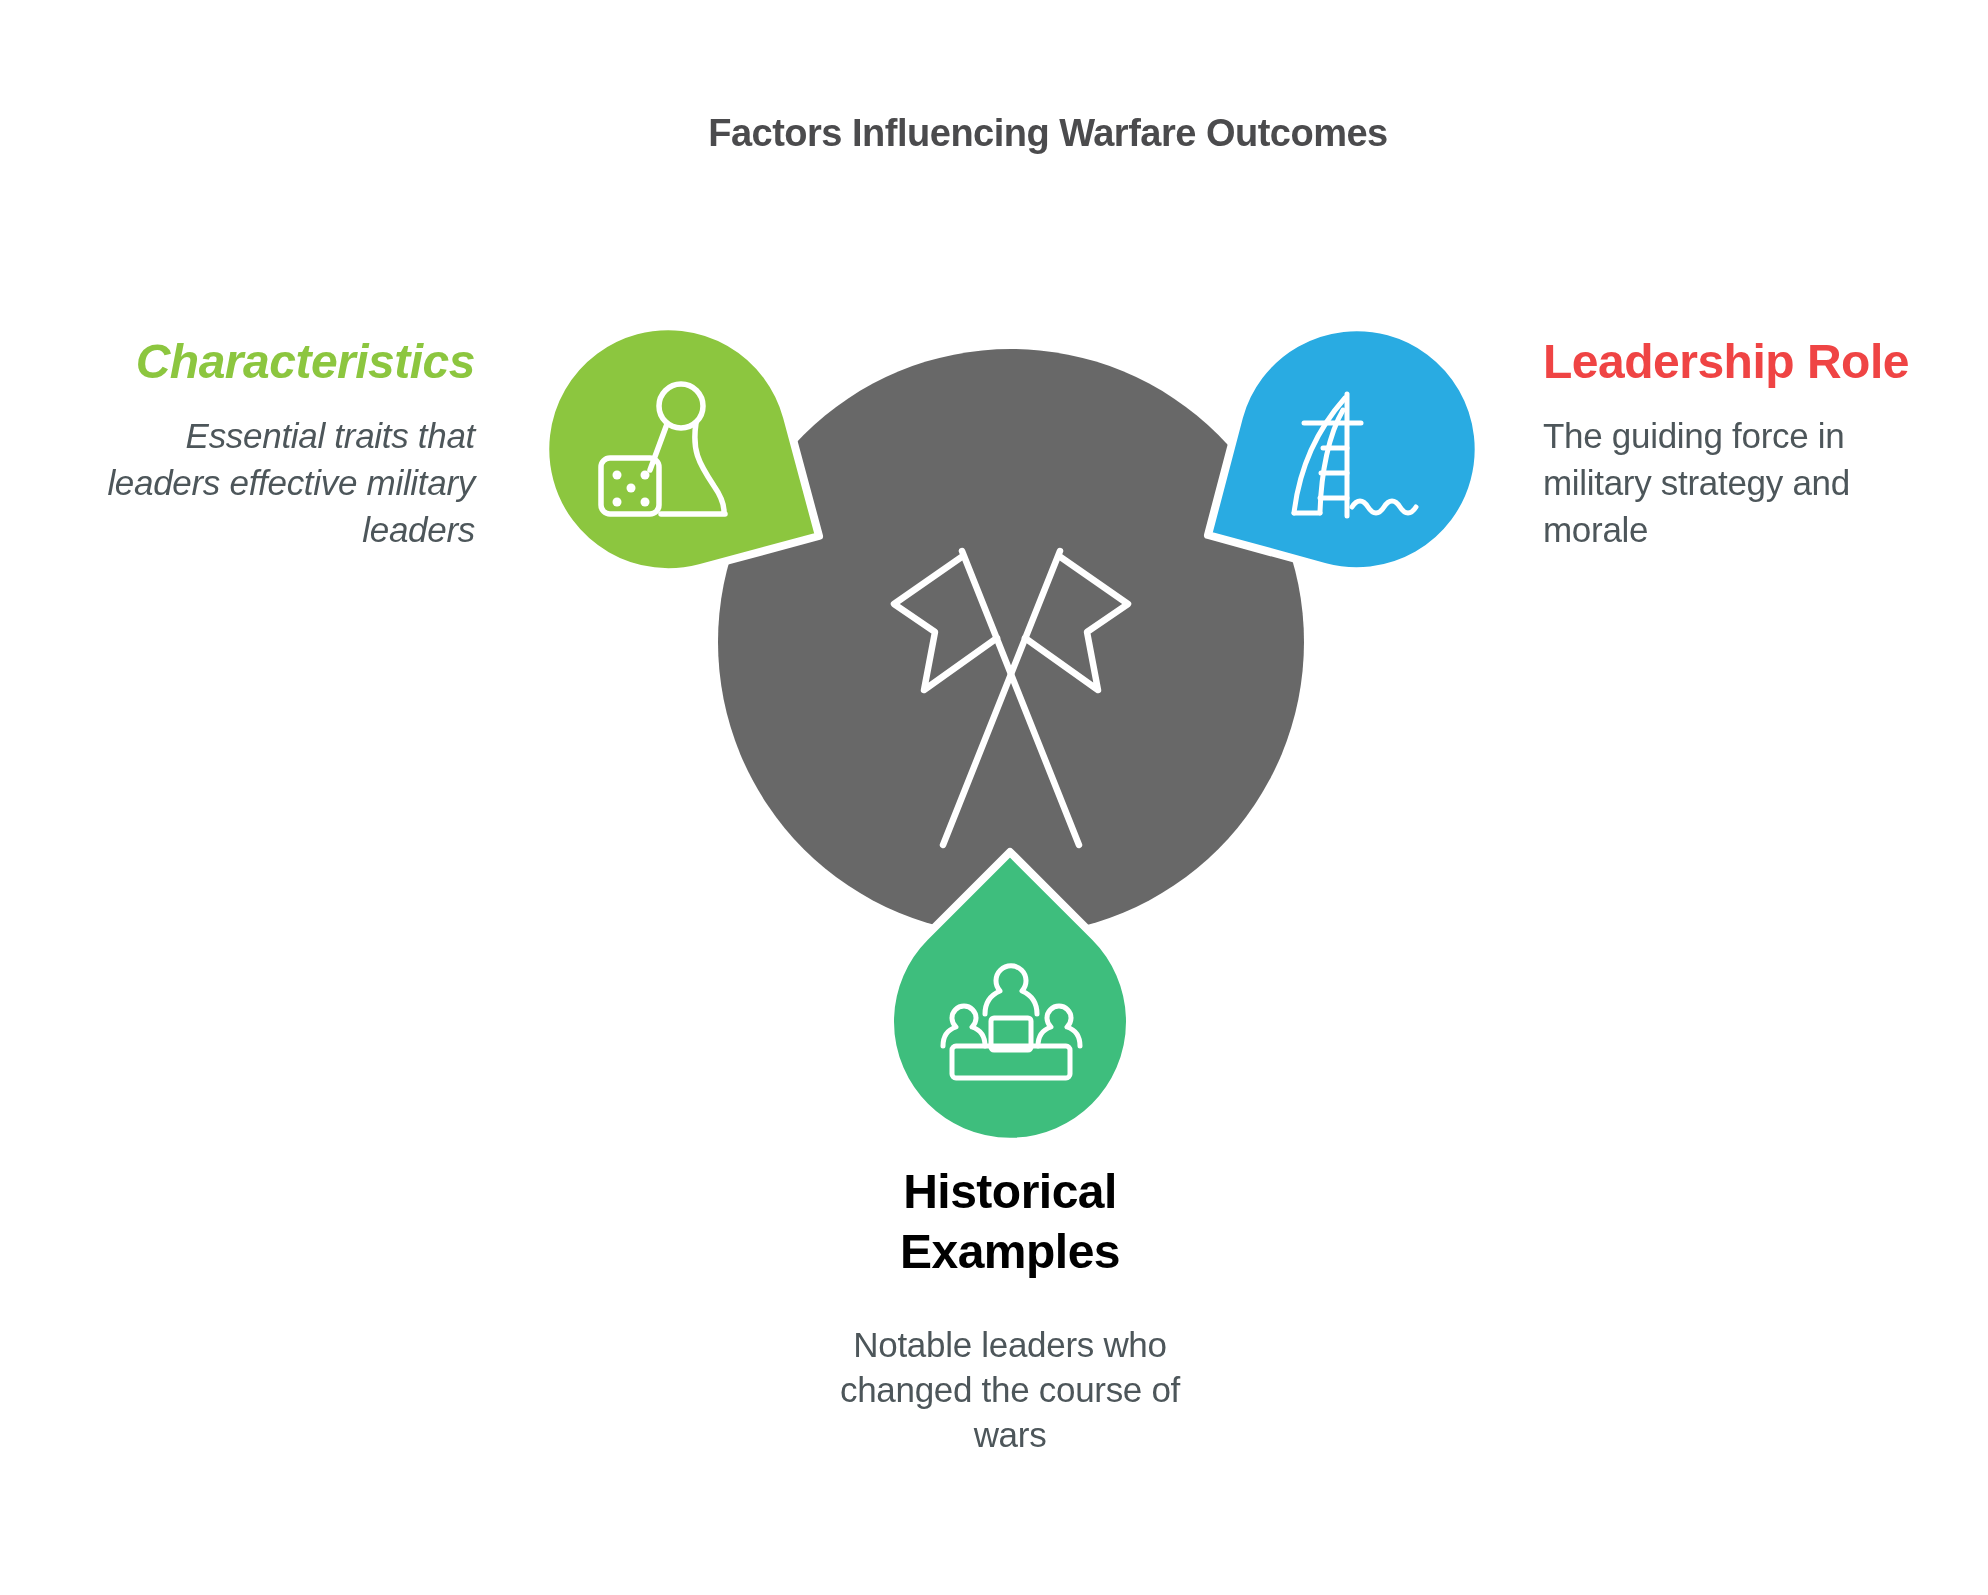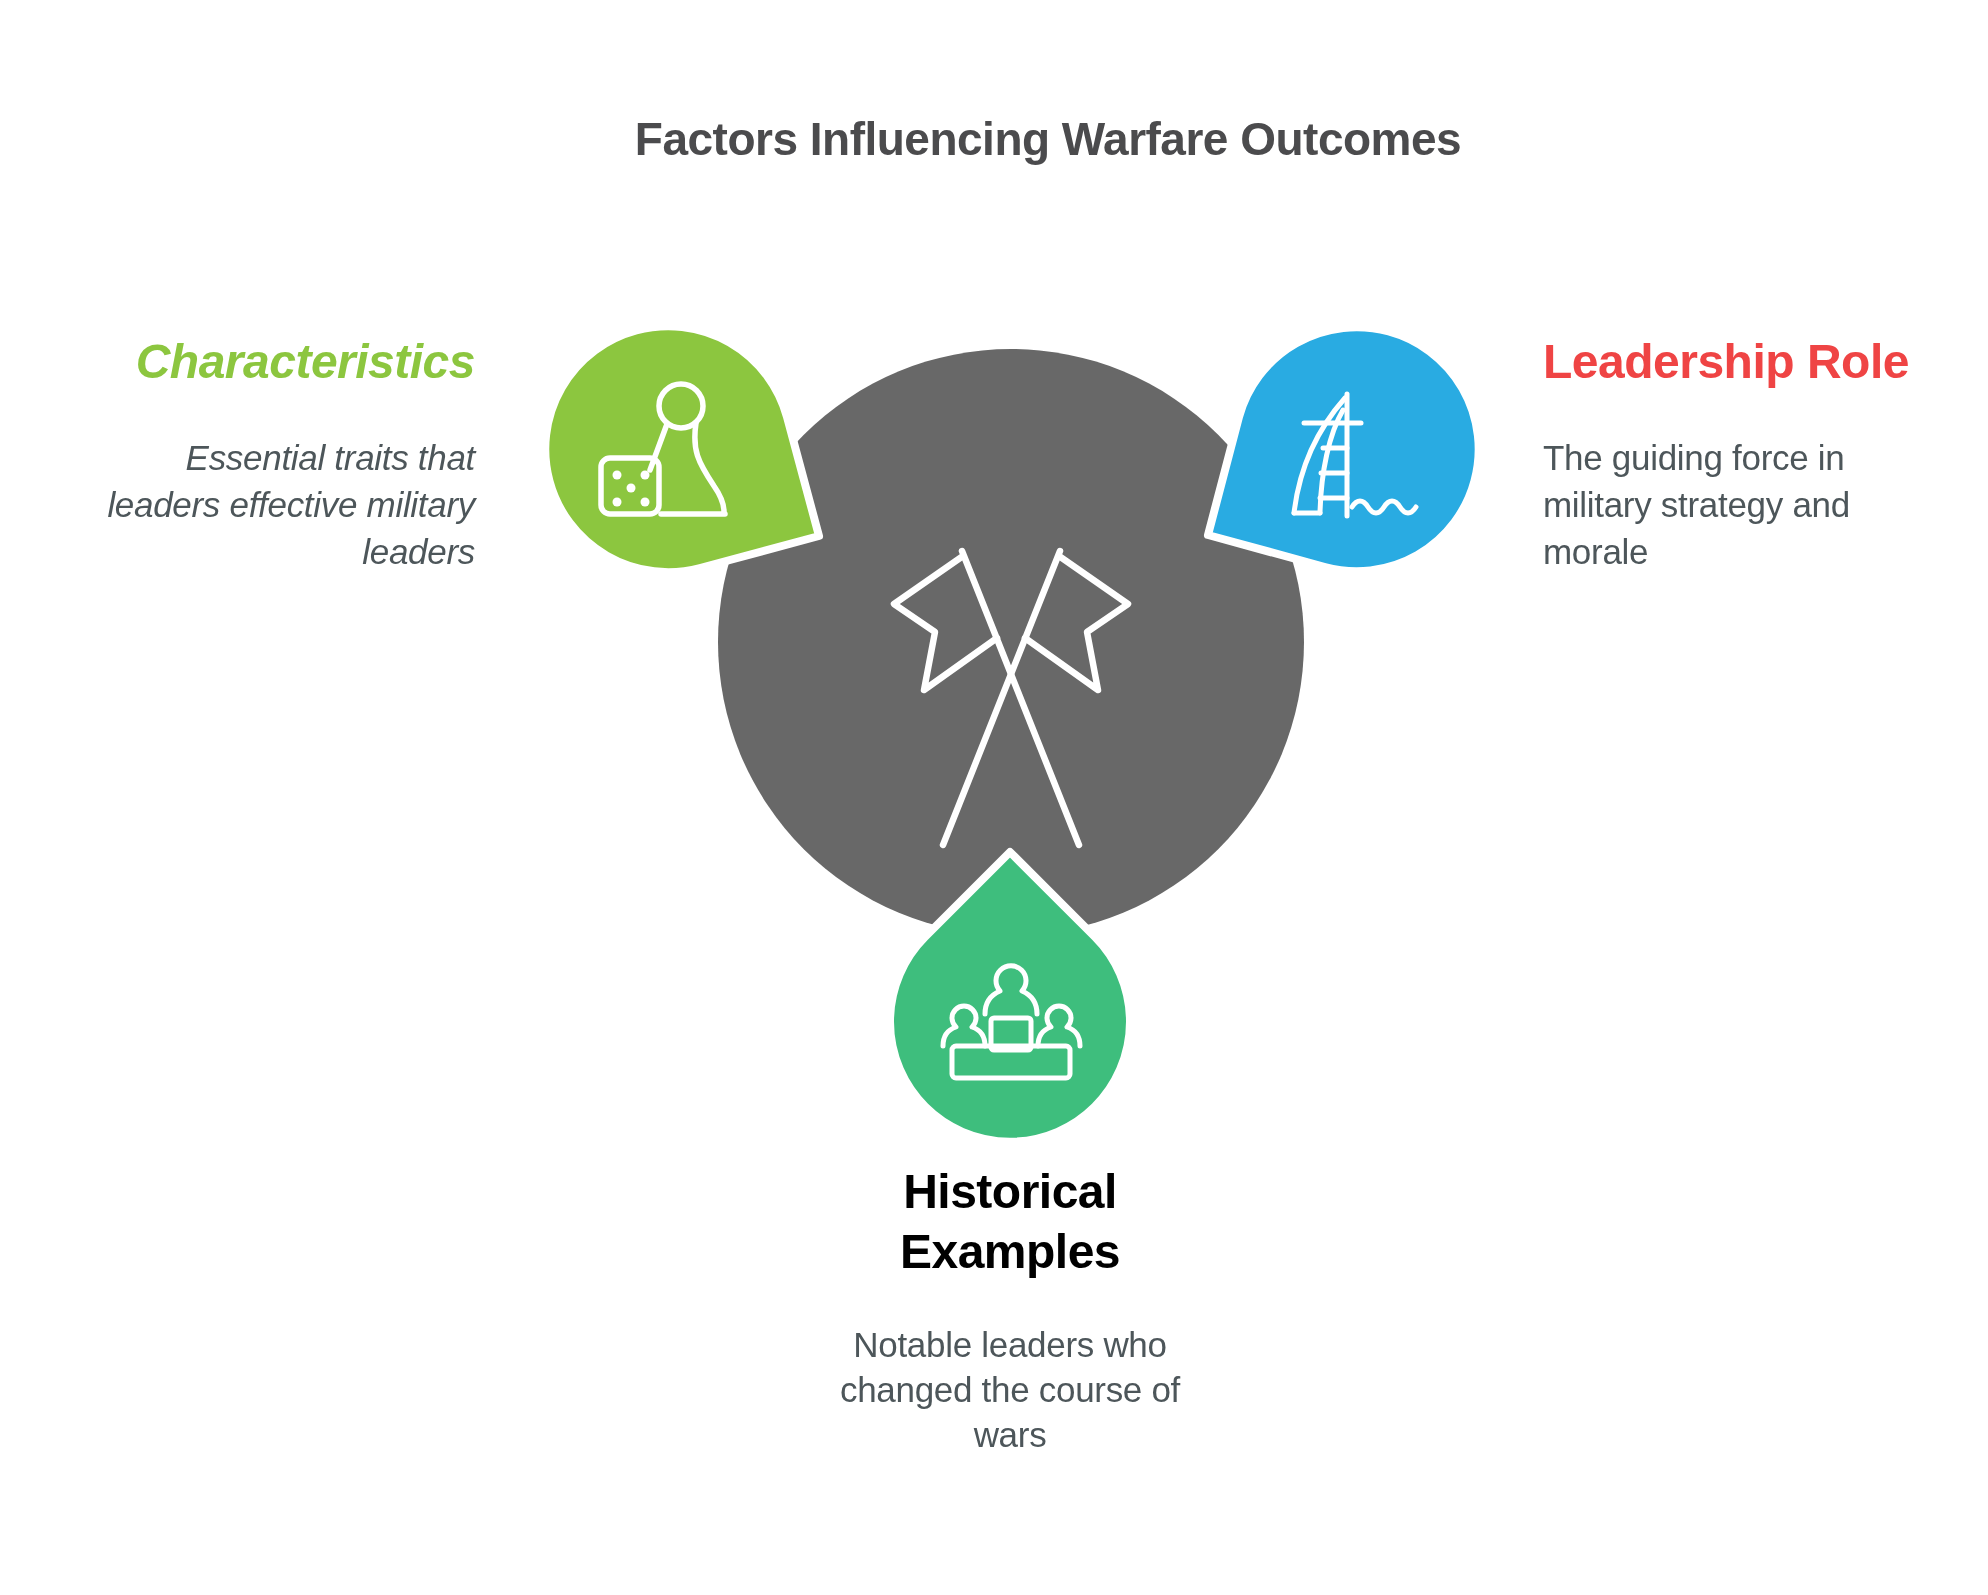--- a/index.html
+++ b/index.html
@@ -21,39 +21,39 @@
     position: absolute;
     left: 0;
     top: 0;
   }
   .title {
     position: absolute;
     left: 448px;
     top: 112px;
     width: 1200px;
     text-align: center;
-    font-size: 46px;
+    font-size: 38px;
     font-weight: bold;
     letter-spacing: -0.5px;
     color: #4B4B4D;
   }
   .section-block {
     position: absolute;
   }
   .section-heading {
     font-size: 48px;
     font-weight: bold;
     letter-spacing: -0.5px;
     line-height: 60px;
   }
   .h-green   { color: #8CC63F; }
   .h-blue    { color: #ef4444; }
   .h-emerald { color: #000000; }
   .section-desc {
-    margin-top: 42px;
+    margin-top: 20px;
     font-size: 35px;
     letter-spacing: -0.3px;
     line-height: 47px;
     color: #4D565A;
   }
   .block-left {
     left: 55px;
     top: 332px;
     width: 420px;
     text-align: right;

